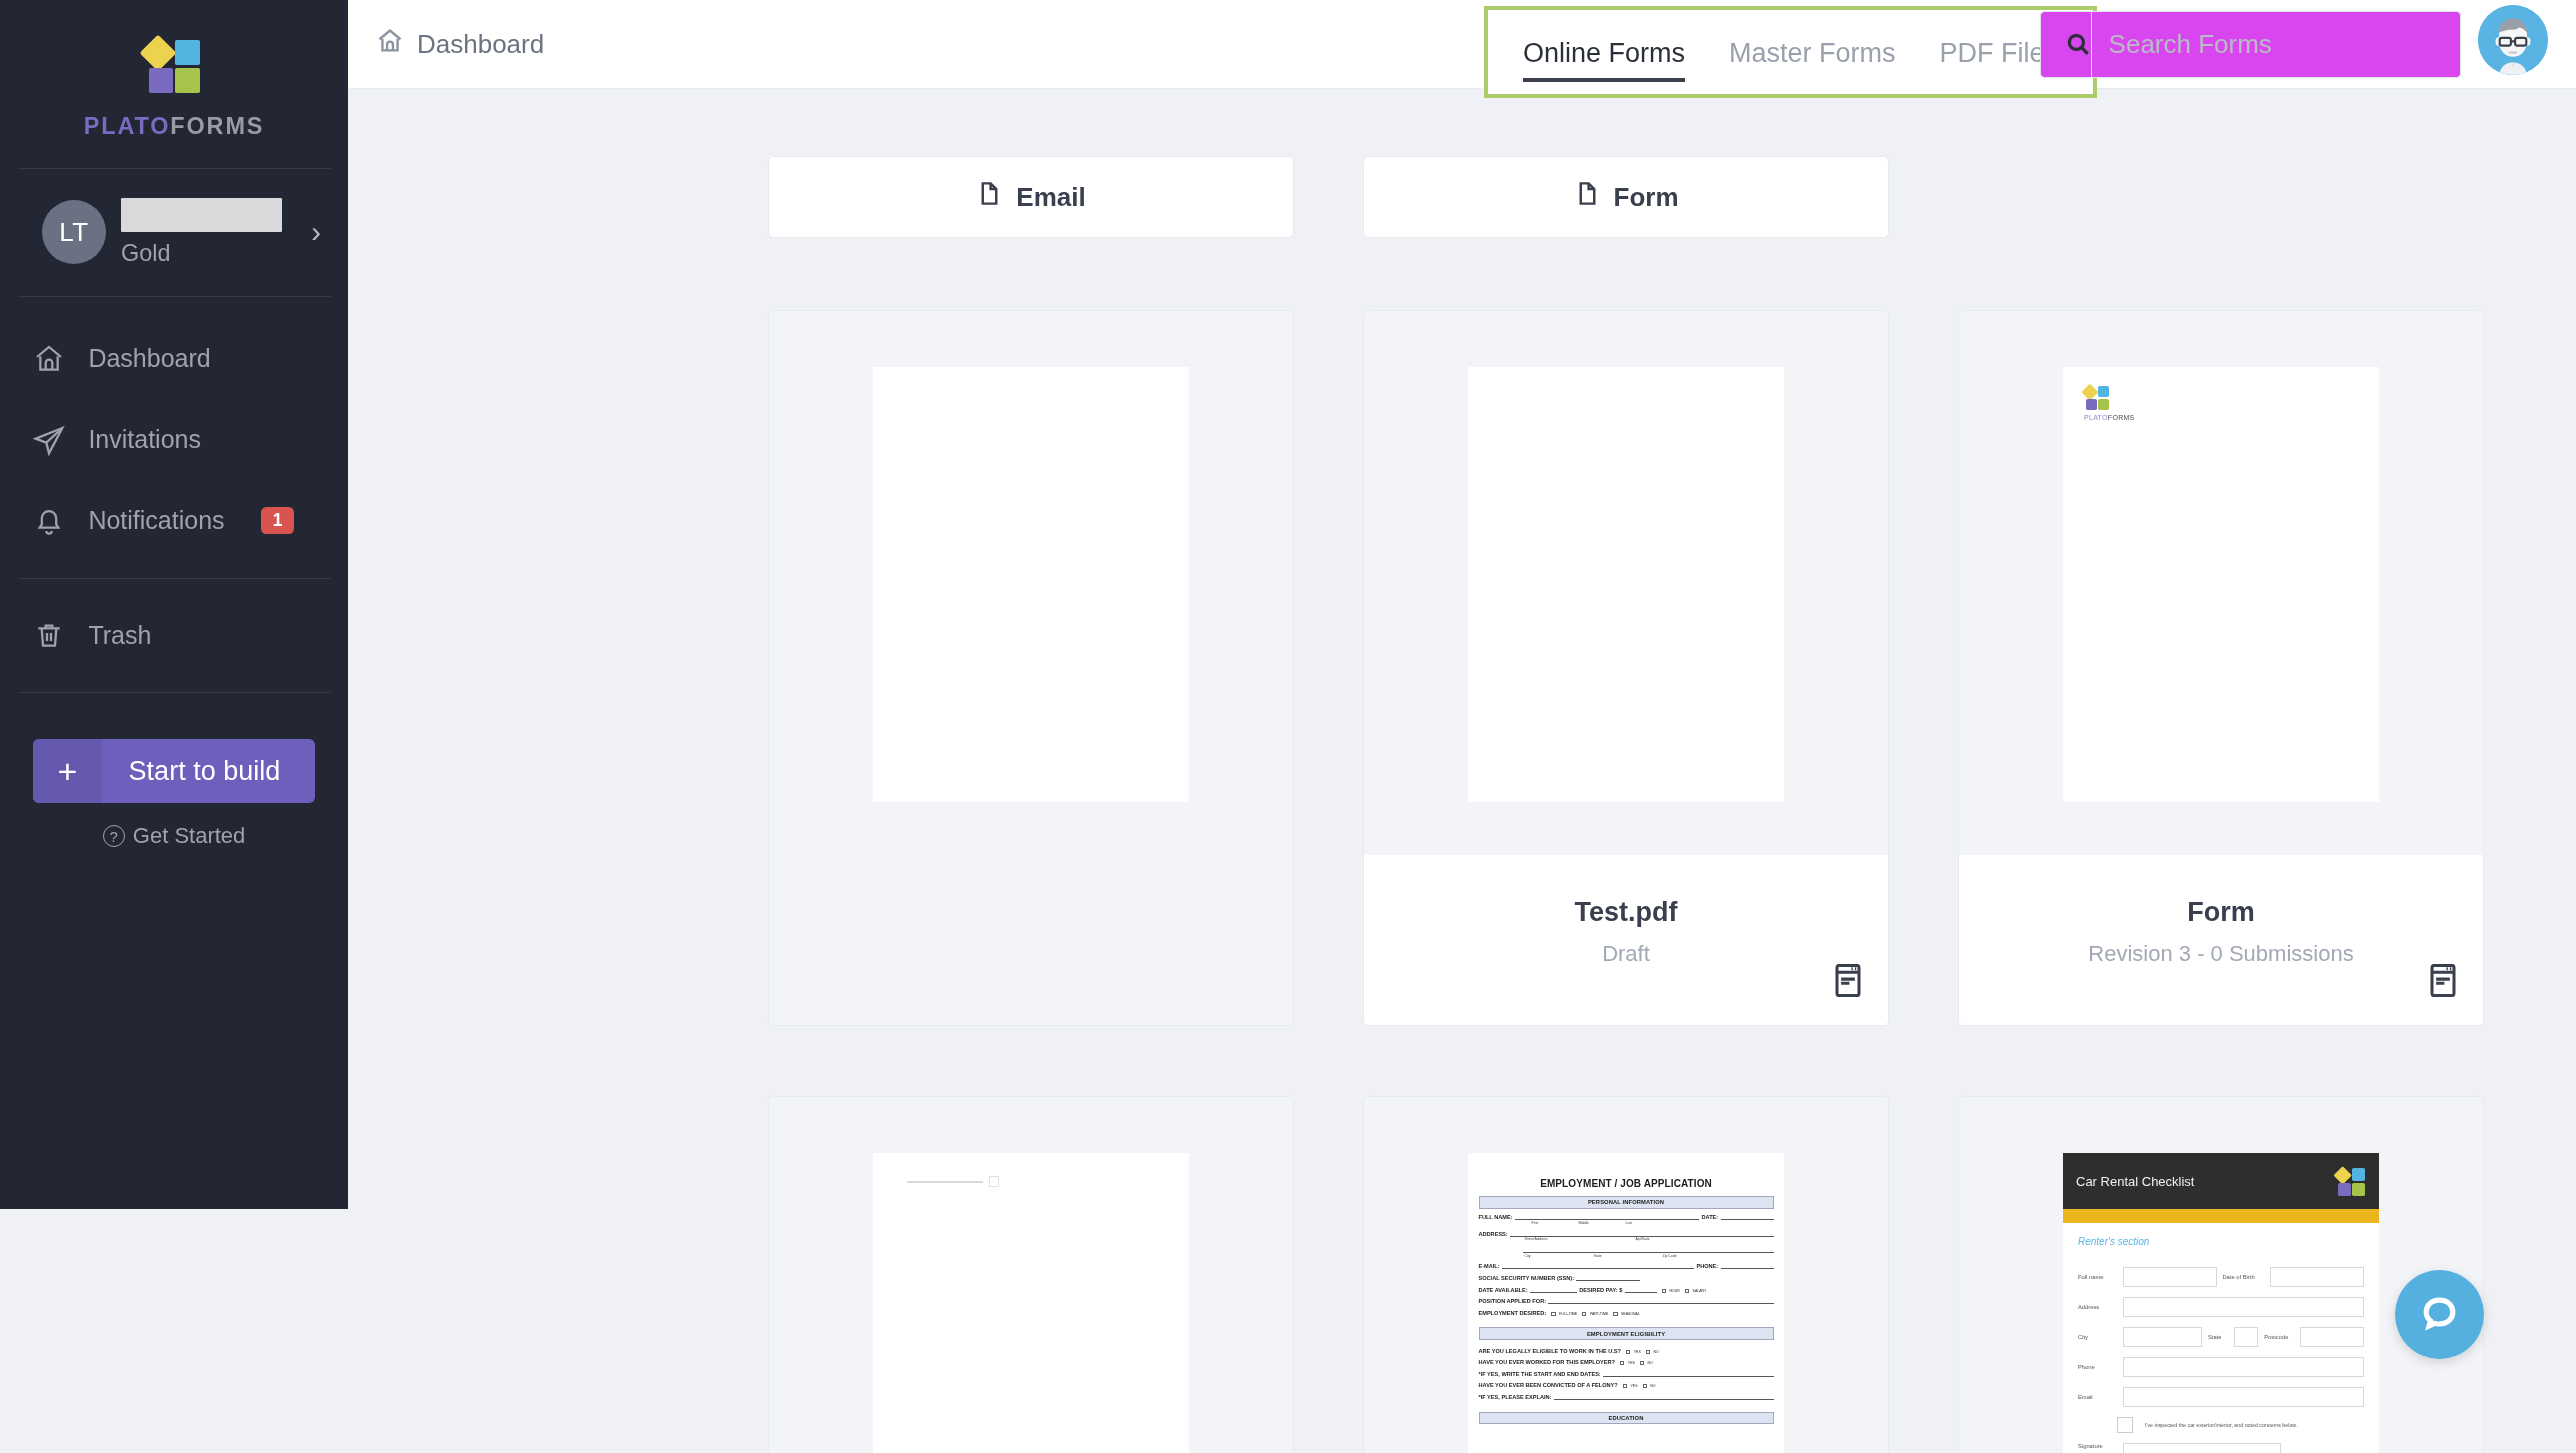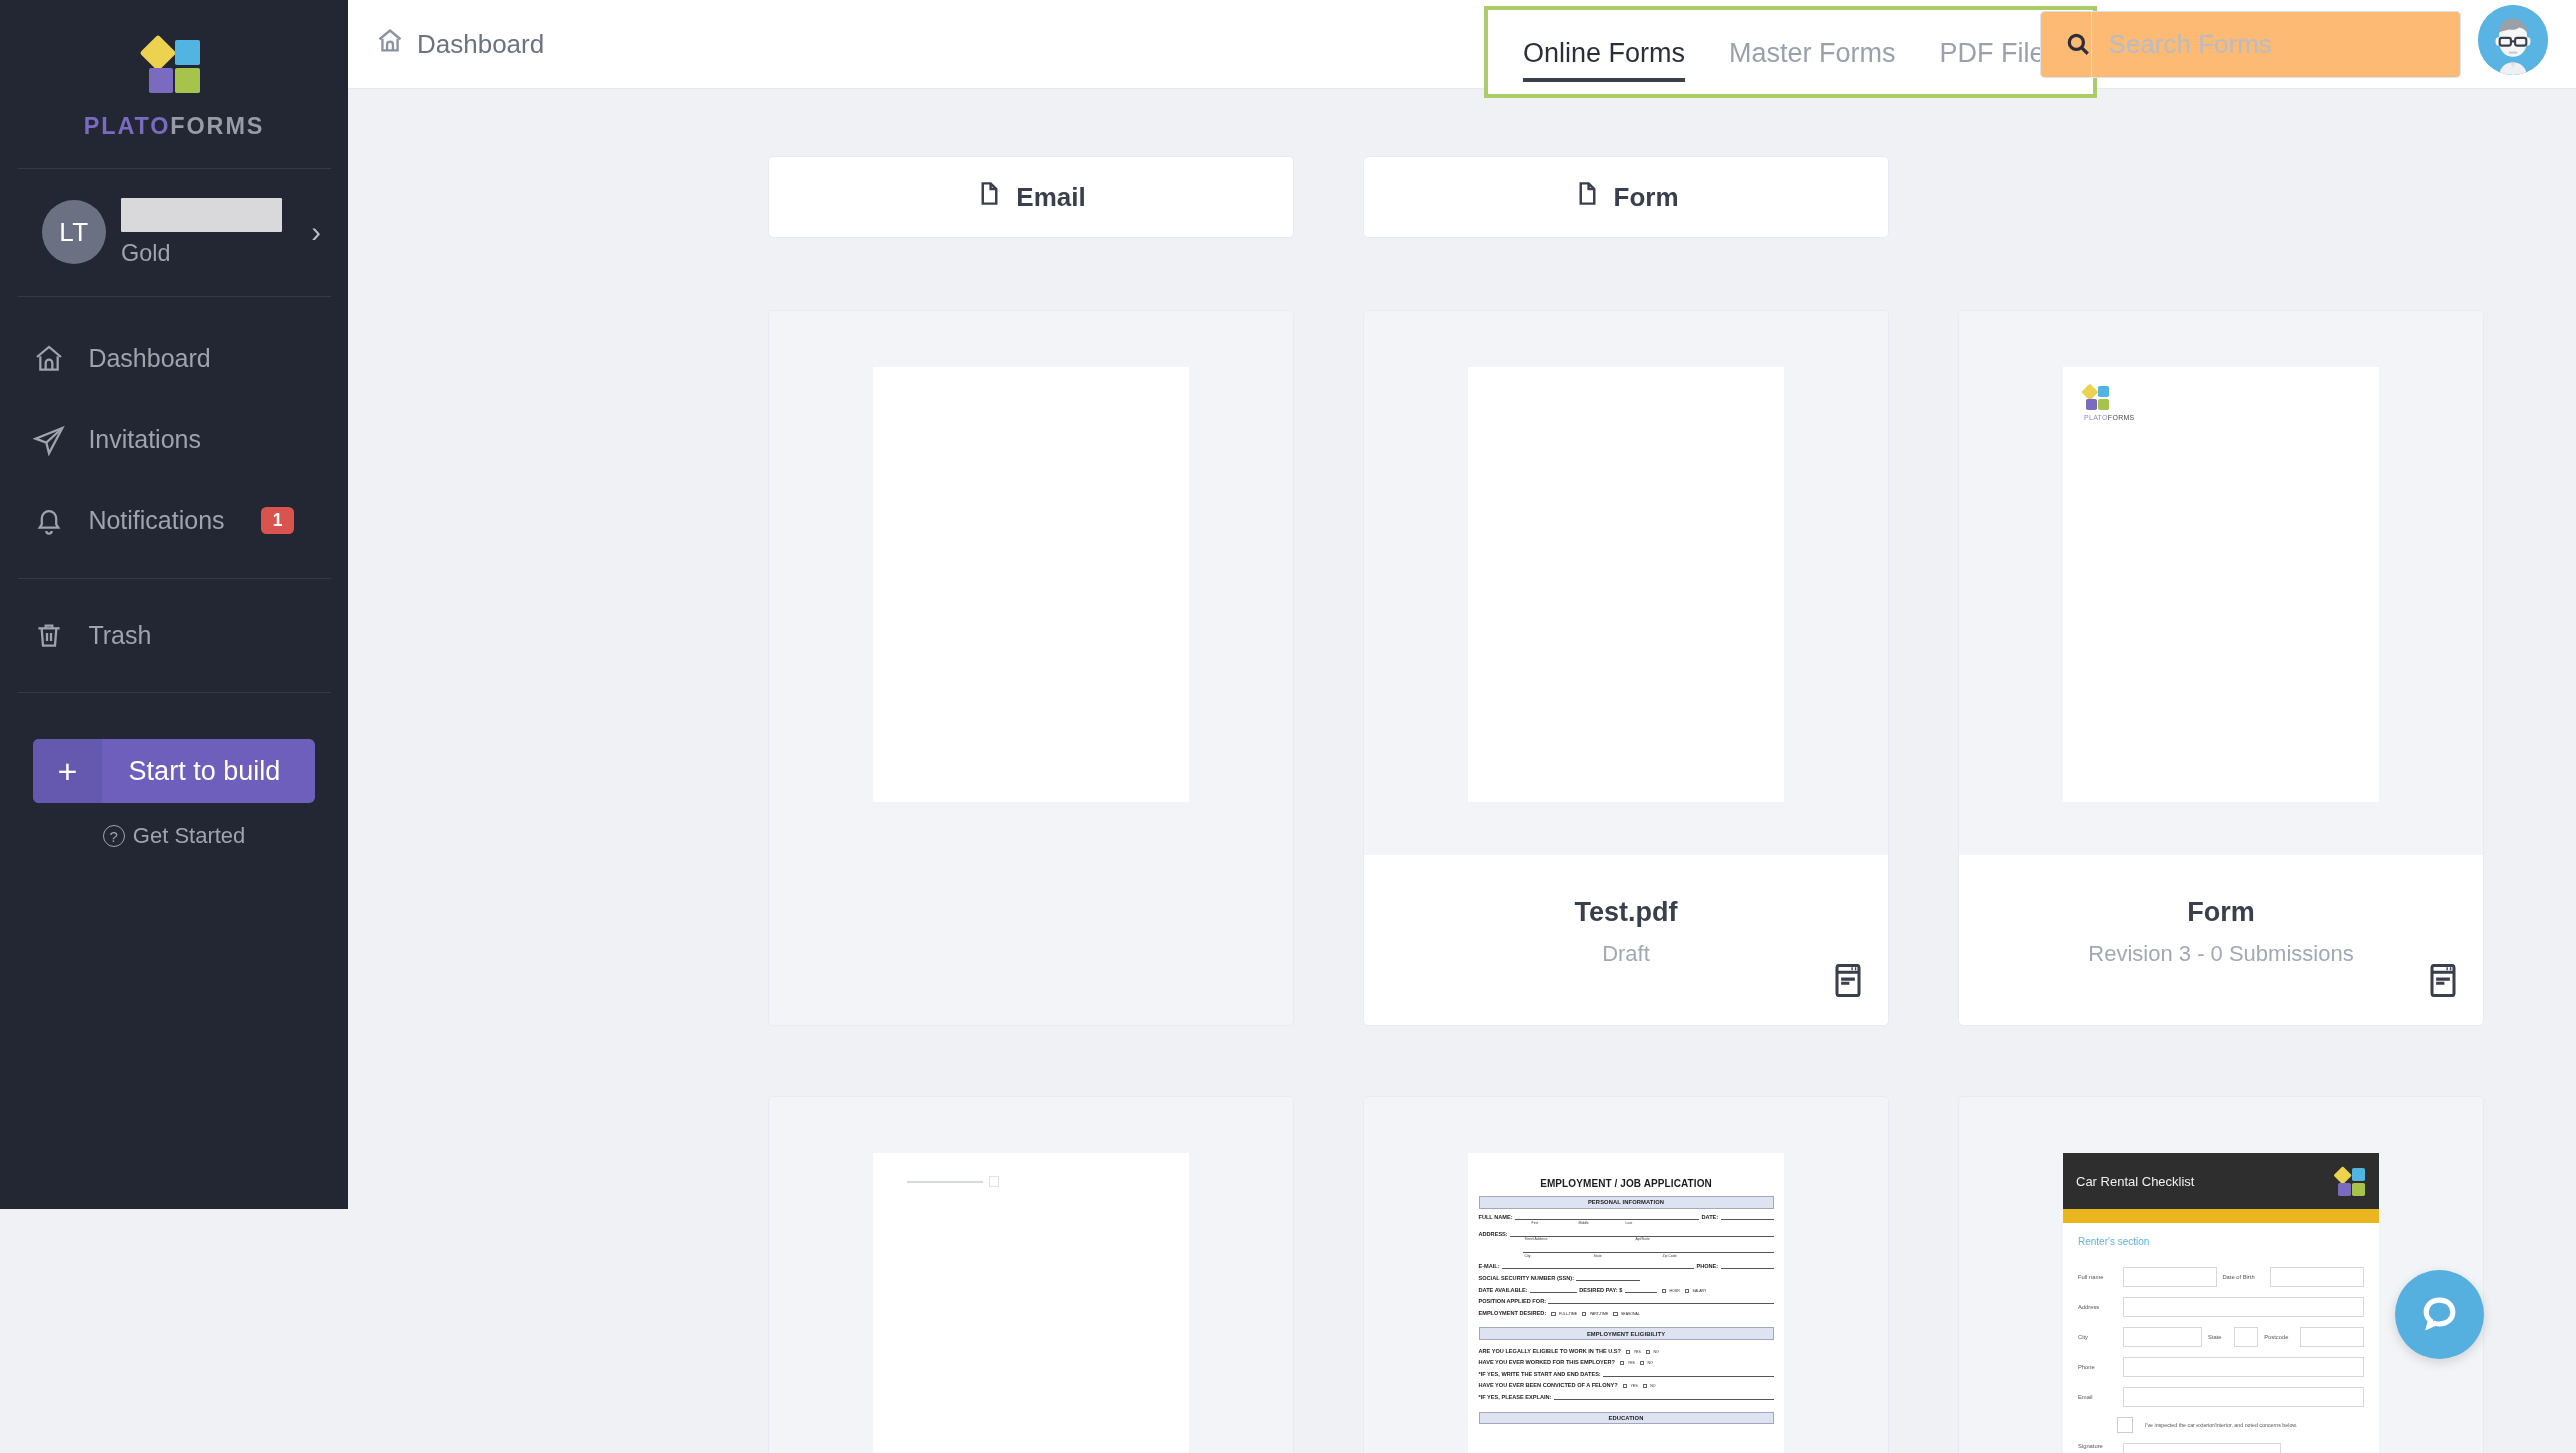--- a/index.html
+++ b/index.html
@@ -131,21 +131,21 @@
   }
   .dots i {
     width: 15px; height: 15px; border-radius: 50%;
     border: 4.1px solid #9aa1ad; display: block;
   }
 
   .search-box {
     position: absolute; right: 115px; top: 10.5px;
     width: 421px; height: 67px;
     border: 1.2px solid #dfe3ea; border-radius: 4.7px;
-    display: flex; align-items: flex-end; background: #fdba74; padding-left: 24px;
+    display: flex; align-items: flex-end; background: #d946ef; padding-left: 24px;
   }
   .search-icon-cell {
     width: 57px; height: 100%;
     border-right: 1.2px solid #dfe3ea;
     display: flex; align-items: center; justify-content: center;
     cursor: pointer;
   }
   .search-icon-cell svg { width: 26px; height: 26px; stroke: #2b2f3a; fill: none; stroke-width: 3; }
   .search-box input {
     flex: 1; height: 100%; border: 0; outline: 0;
@@ -224,21 +224,21 @@
   .tn-mini { font-size: 3.5px; color: #444; display: flex; margin-top: 0.6px; font-weight: normal; }
   .tn-cb { width: 4.1px; height: 4.1px; border: 0.6px solid #666; display:inline-block; margin: 0 1.2px 0 2.9px; }
 
   .tn-car-head {
     background: #2e2e2e; height: 56px; display: flex; align-items: center;
     justify-content: space-between; padding: 0 13px;
   }
   .tn-car-title { color: #f0f0f0; font-size: 13px; }
   .tn-car-strip { height: 14px; background: #eab61e; }
   .tn-car-body { padding: 13px 15px 0 15px; }
-  .tn-car-sec { color: #5ab4e8; font-size: 10px; margin-bottom: 20px; }
+  .tn-car-sec { color: #5ab4e8; font-size: 10px; margin-bottom: 20px; font-style: italic; }
   .tn-car-row { display: flex; align-items: center; gap: 5.8px; margin-bottom: 10px; font-size: 5.8px; color: #555; }
   .tn-car-lbl { width: 39px; flex: none; }
   .tn-in { border: 0.6px solid #d8d8d8; height: 20px; flex: 1; }
   .tn-in.w-sm { flex: 0 0 24.6px; }
   .tn-in.w-md { flex: 0 0 64px; }
   .tn-chk { width: 16.4px; height: 16.4px; border: 0.6px solid #ccc; flex: none; margin-right: 5.8px; }
   .tn-chk-txt { font-size: 5.3px; color: #555; }
 
   
   .sq { position: absolute; border-radius: 1.8px; }

